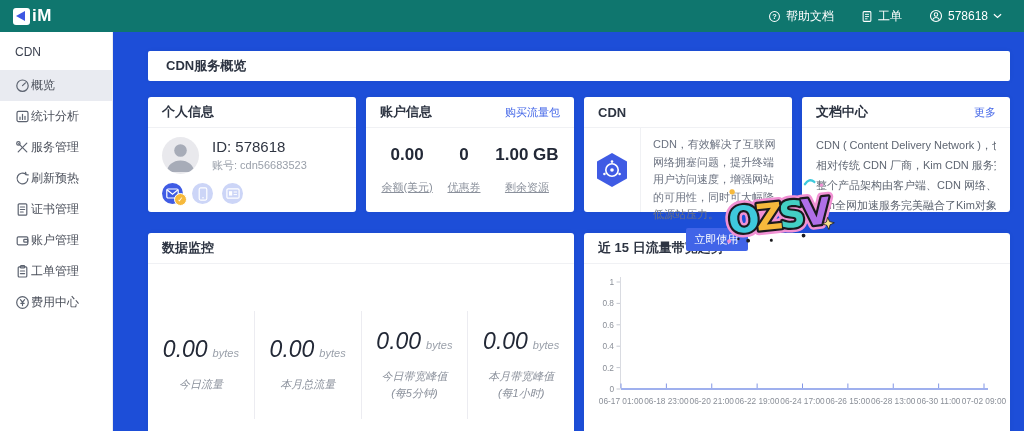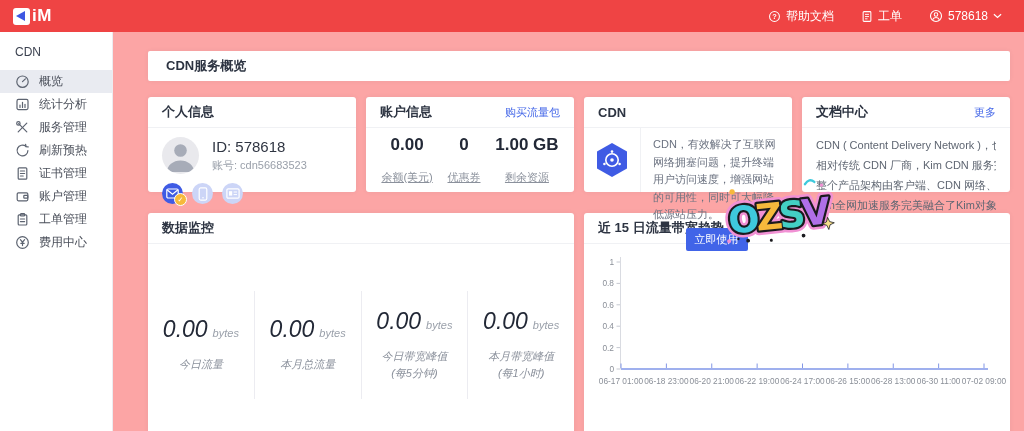--- a/index.html
+++ b/index.html
@@ -3,47 +3,47 @@
 <meta charset="utf-8">
 <style>
   html,body{margin:0;padding:0;}
   body{
     width:1024px;height:431px;position:relative;overflow:hidden;
     background:#f1f2f6;
     font-family:"Liberation Sans","DejaVu Sans",sans-serif;
     -webkit-font-smoothing:antialiased;
   }
   
-  .header{position:absolute;top:0;left:0;right:0;height:32px;background:#ef4444;
+  .header{position:absolute;top:0;left:0;right:0;height:32px;background:#0f766e;
     display:flex;align-items:center;color:#fff;z-index:6;}
   .logo{display:flex;align-items:center;gap:2px;padding-left:13px;cursor:pointer;}
   .logo-k{width:17px;height:17px;background:#fff;border-radius:3px;display:flex;
     align-items:center;justify-content:center;}
   .logo-k i{display:block;width:0;height:0;border-top:5px solid transparent;
     border-bottom:5px solid transparent;border-right:9px solid #3e57e2;margin-right:2px;}
   .logo-im{font-size:17px;font-weight:bold;letter-spacing:.5px;}
   .header-right{margin-left:auto;display:flex;align-items:center;gap:27px;
     padding-right:22px;font-size:12px;}
   .header-item{display:flex;align-items:center;gap:5px;cursor:pointer;white-space:nowrap;}
   .header-item svg{display:block;}
   
   .sidebar{position:absolute;top:32px;left:0;width:112px;bottom:0;background:#fff;z-index:5;
     box-shadow:1px 0 0 #ececf0;}
   .sidebar-section{font-size:12px;color:#3c4250;padding:13px 0 11px 15px;}
-  .side-item{height:23px;display:flex;align-items:center;gap:9px;padding-left:15px;
+  .side-item{height:31px;display:flex;align-items:center;gap:1px;padding-left:15px;
     font-size:12px;color:#4a4f5a;cursor:pointer;}
   .side-item.active{background:#e9ebf1;}
   .side-item svg{flex:none;display:block;}
   
   .main{position:absolute;left:112px;top:32px;right:0;bottom:0;box-sizing:border-box;
-    padding:19px 14px 0 36px;background:#fca5a5;}
+    padding:19px 14px 0 36px;background:#1d4ed8;}
   .overview-bar{height:30px;background:#fff;border-radius:2px;
     box-shadow:0 0 5px rgba(31,45,61,.06);display:flex;align-items:center;
     padding-left:18px;font-size:13px;font-weight:bold;color:#2d3442;}
-  .row1{display:flex;gap:10px;margin-top:16px;height:95px;}
+  .row1{display:flex;gap:10px;margin-top:16px;height:115px;}
   .row2{display:flex;gap:10px;margin-top:21px;height:232px;}
   .card{background:#fff;border-radius:3px;box-shadow:0 0 5px rgba(31,45,61,.06);
     flex:1;display:flex;flex-direction:column;min-width:0;}
   .card-head{height:30px;flex:none;border-bottom:1px solid #f0f1f4;display:flex;
     align-items:center;justify-content:space-between;padding:0 14px;font-size:13px;
     font-weight:bold;color:#2d3442;}
   .card-link{font-size:11px;color:#4467e8;font-weight:normal;cursor:pointer;}
   .card-body{flex:1;position:relative;min-height:0;}
   
   .p-body{padding:9px 14px 0;}

